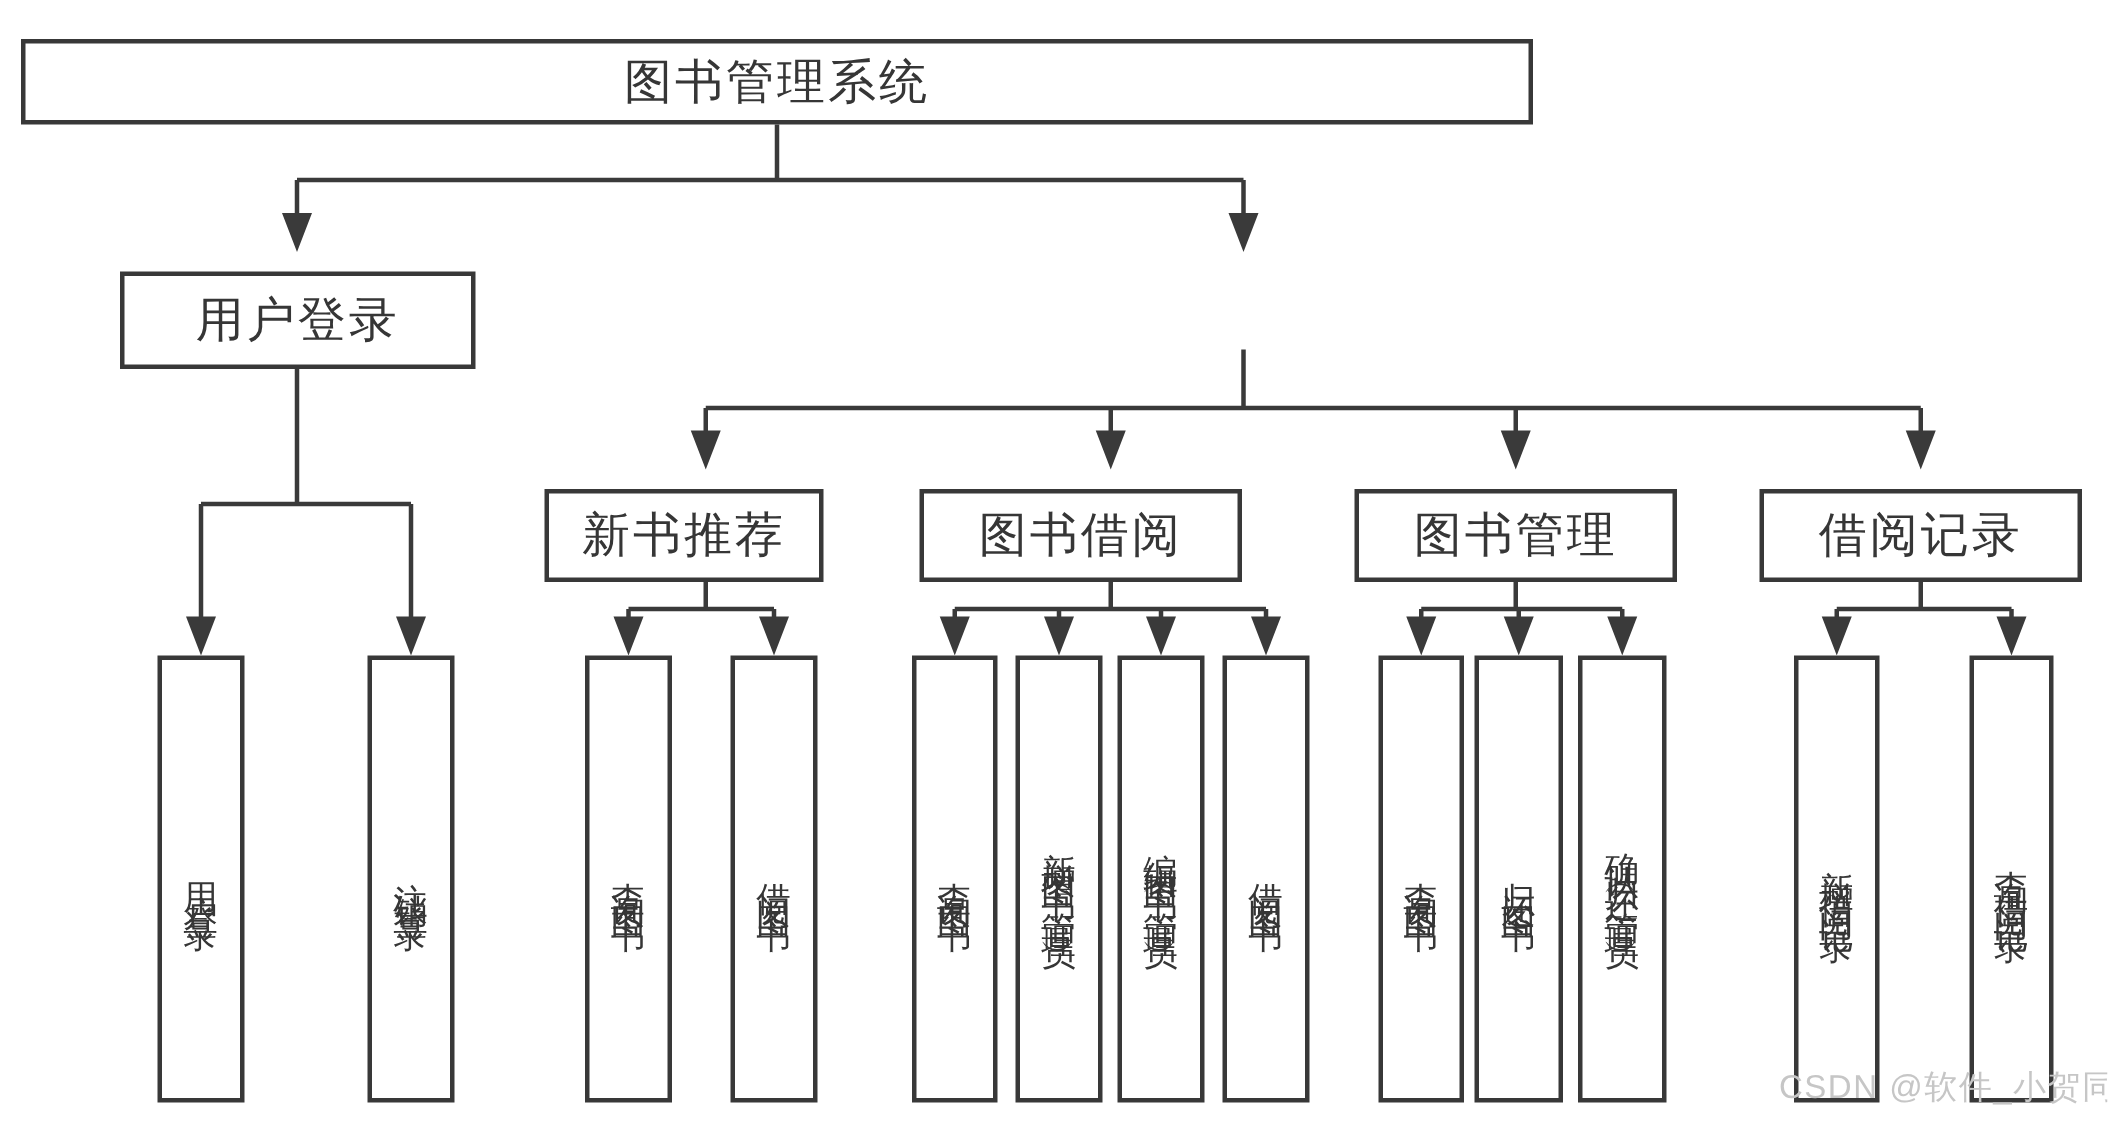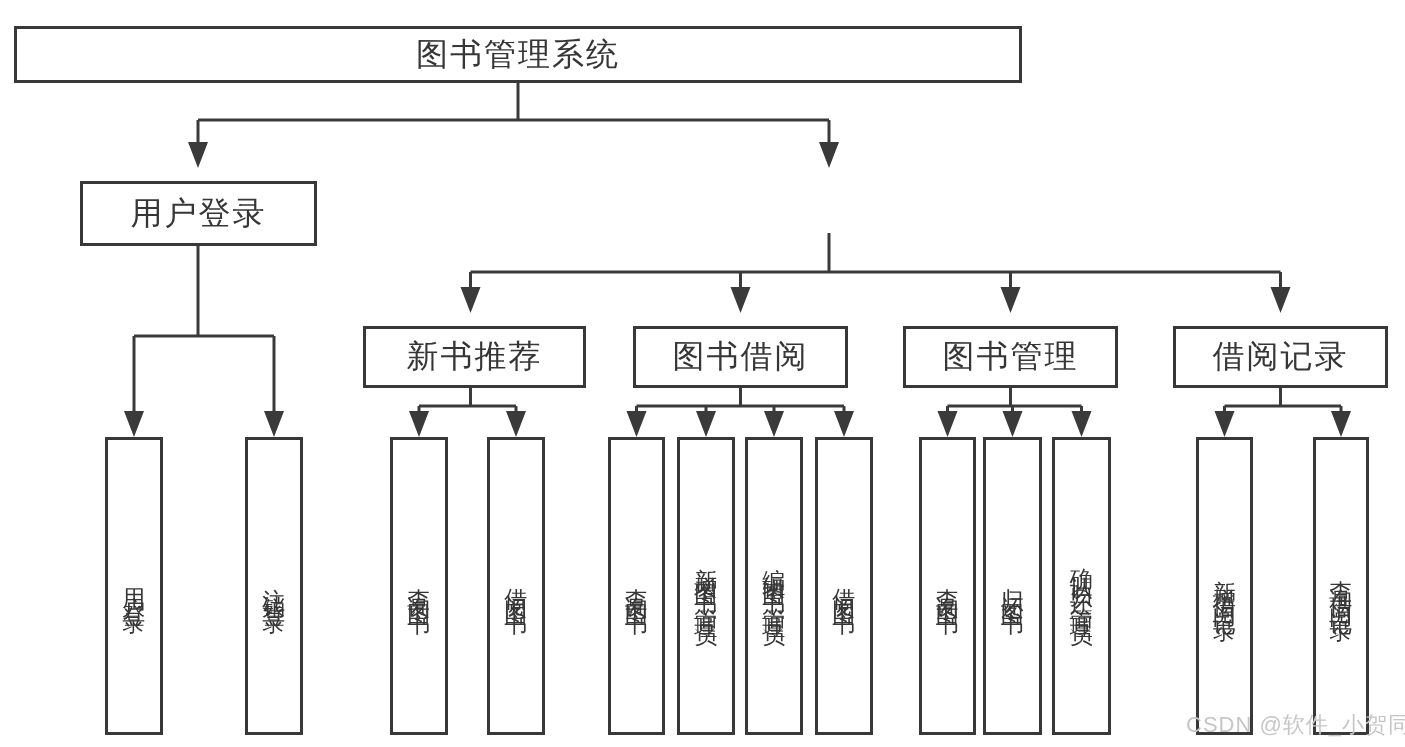--- a/index.html
+++ b/index.html
@@ -65,22 +65,22 @@
     <g>
       <path class="ln" d="M1280.5,375 V406 M1224.5,406 H1341 M1224.5,406 V414 M1341,406 V414"></path>
       <path class="ar" d="M1214.5,411 h20 L1224.5,437 Z M1331,411 h20 L1341,437 Z"></path>
     </g>
   </svg>
 
   <div class="box hbox" style="left:14px; top:13px; width:1008px; height:57px;">图书管理系统</div>
 
   <div class="box hbox" style="left:80px; top:168px; width:237px; height:65px;">用户登录</div>
 
-  <div class="box hbox" style="left:363px; top:313px; width:223px; height:62px;">新书推荐</div>
-  <div class="box hbox" style="left:633px; top:313px; width:215px; height:62px;">图书借阅</div>
+  <div class="box hbox" style="left:363px; top:313px; width:186px; height:62px;">新书推荐</div>
+  <div class="box hbox" style="left:613px; top:313px; width:215px; height:62px;">图书借阅</div>
   <div class="box hbox" style="left:903px; top:313px; width:215px; height:62px;">图书管理</div>
   <div class="box hbox" style="left:1173px; top:313px; width:215px; height:62px;">借阅记录</div>
 
   <div class="box vbox" style="left:105px; top:437px; width:58px; height:298px;">
     <span>用户登录</span>
   </div>
   <div class="box vbox" style="left:245px; top:437px; width:58px; height:298px;">
     <span>注销登录</span>
   </div>
 

